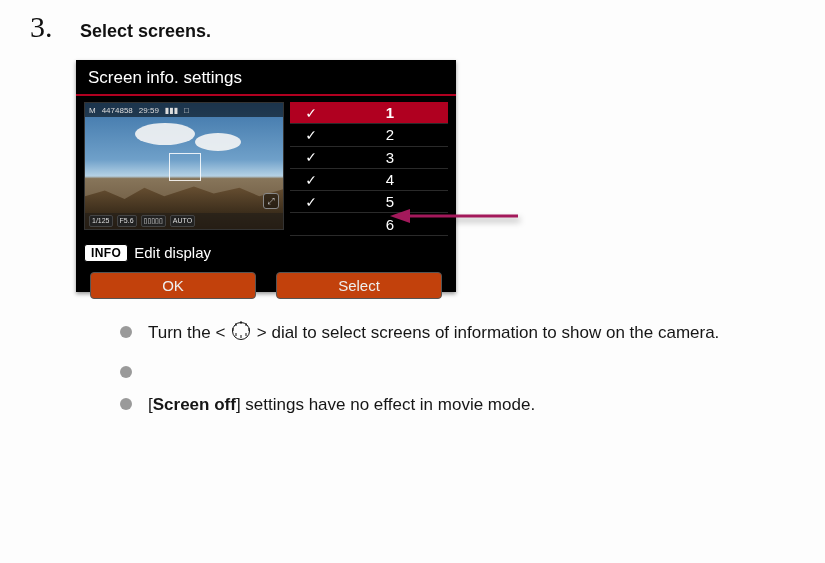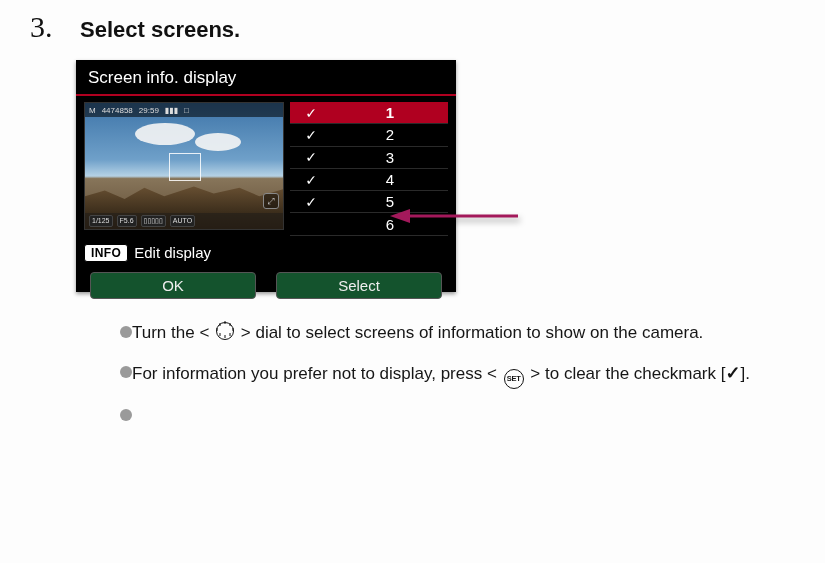--- a/index.html
+++ b/index.html
@@ -21,21 +21,21 @@
     align-items: baseline;
     gap: 20px;
   }
   .step-num {
     font-family: "Times New Roman", Times, serif;
     font-size: 30px;
     font-weight: normal;
     min-width: 30px;
   }
   .step-title {
-    font-size: 22px;
+    font-size: 18px;
     font-weight: bold;
   }
 
   .camera-area {
     position: relative;
     margin-top: 16px;
     margin-left: 46px;
     width: 380px;
     height: 232px;
     background: #000;
@@ -188,42 +188,42 @@
     padding: 10px 14px 0 14px;
   }
   .cam-btn {
     flex: 1;
     text-align: center;
     color: #eee;
     font-size: 15px;
     padding: 4px 0;
     border: 1px solid #555;
     border-radius: 4px;
-    background: #14532d;
+    background: #c2410c;
   }
 
   .arrow {
     position: absolute;
     top: 206px;
     left: 390px;
     width: 130px;
     height: 20px;
     pointer-events: none;
     filter: drop-shadow(2px 4px 3px rgba(0,0,0,0.35));
   }
 
   .bullets {
     margin: 28px 0 0 90px;
     font-size: 17px;
     line-height: 1.5;
     color: #161616;
   }
   .bullet {
     display: flex;
-    gap: 0;
+    gap: 16px;
     margin-bottom: 14px;
   }
   .dot {
     width: 12px; height: 12px;
     background: #9a9a9a;
     border-radius: 50%;
     flex-shrink: 0;
     margin-top: 6px;
   }
   .bullet .text { max-width: 640px; }
@@ -281,21 +281,21 @@
 <body>
 
 <div class="page">
 
   <div class="step-row">
     <div class="step-num">3.</div>
     <div class="step-title">Select screens.</div>
   </div>
 
   <div class="camera-area">
-    <div class="cam-title">Screen info. display</div>
+    <div class="cam-title">Screen info. settings</div>
     <div class="cam-divider"></div>
 
     <div class="cam-body">
 
       <div class="preview">
         <div class="sky"></div>
         <div class="cloud c1"></div>
         <div class="cloud c2"></div>
         <div class="rocks"></div>
         <div class="focus-box"></div>
@@ -363,27 +363,27 @@
 
   <div class="bullets">
 
     <div class="bullet">
       <div class="dot"></div>
       <div class="text">
         <span>Turn the &lt; </span><span class="glyph dial-icon"></span><span> &gt; dial to select screens of information to show on the camera.</span>
       </div>
     </div>
 
+
+    <div class="bullet">
+      <div class="dot"></div>
+    </div>
+
     <div class="bullet">
       <div class="dot"></div>
       <div class="text">
-        <span>For information you prefer not to display, press &lt; </span><span class="glyph set-icon">SET</span><span> &gt; to clear the checkmark [</span><span class="check-sym">✓</span><span>].</span>
+        <span>[</span><span class="bold">Screen off</span><span>] settings have no effect in movie mode.</span>
       </div>
     </div>
 
-    <div class="bullet">
-      <div class="dot"></div>
-    </div>
-
-
   </div>
 
 </div>
 
 </body></html>

